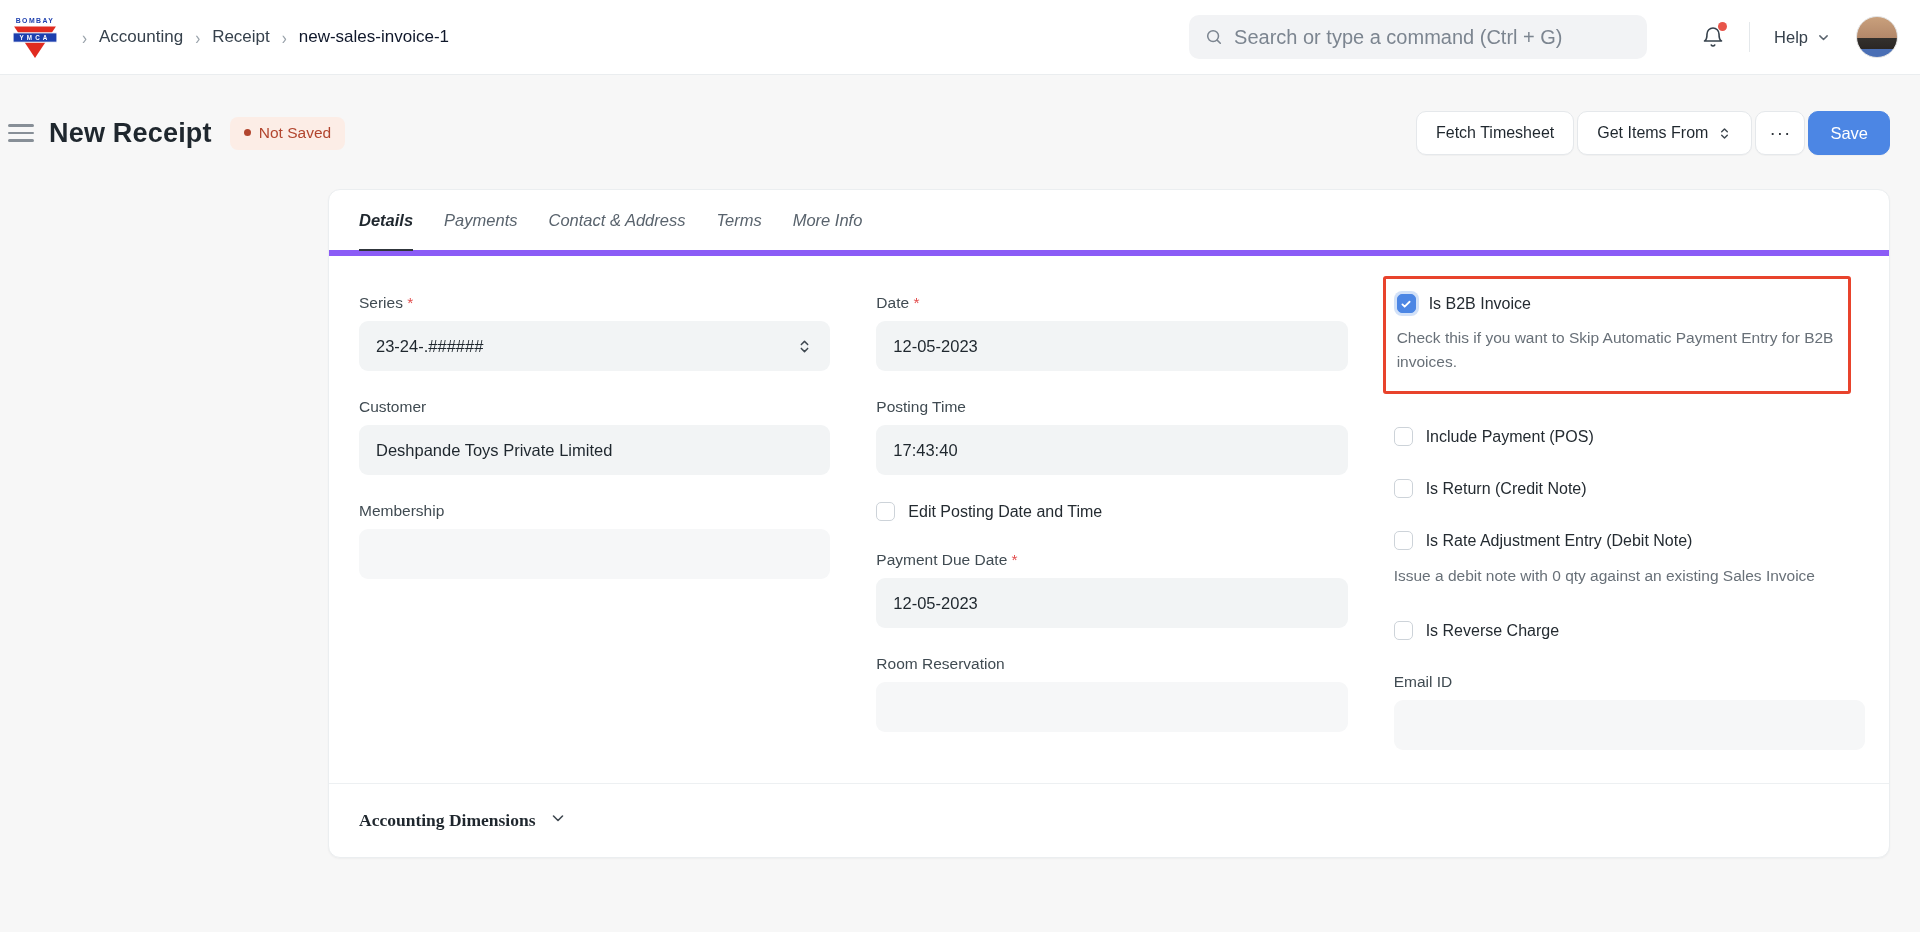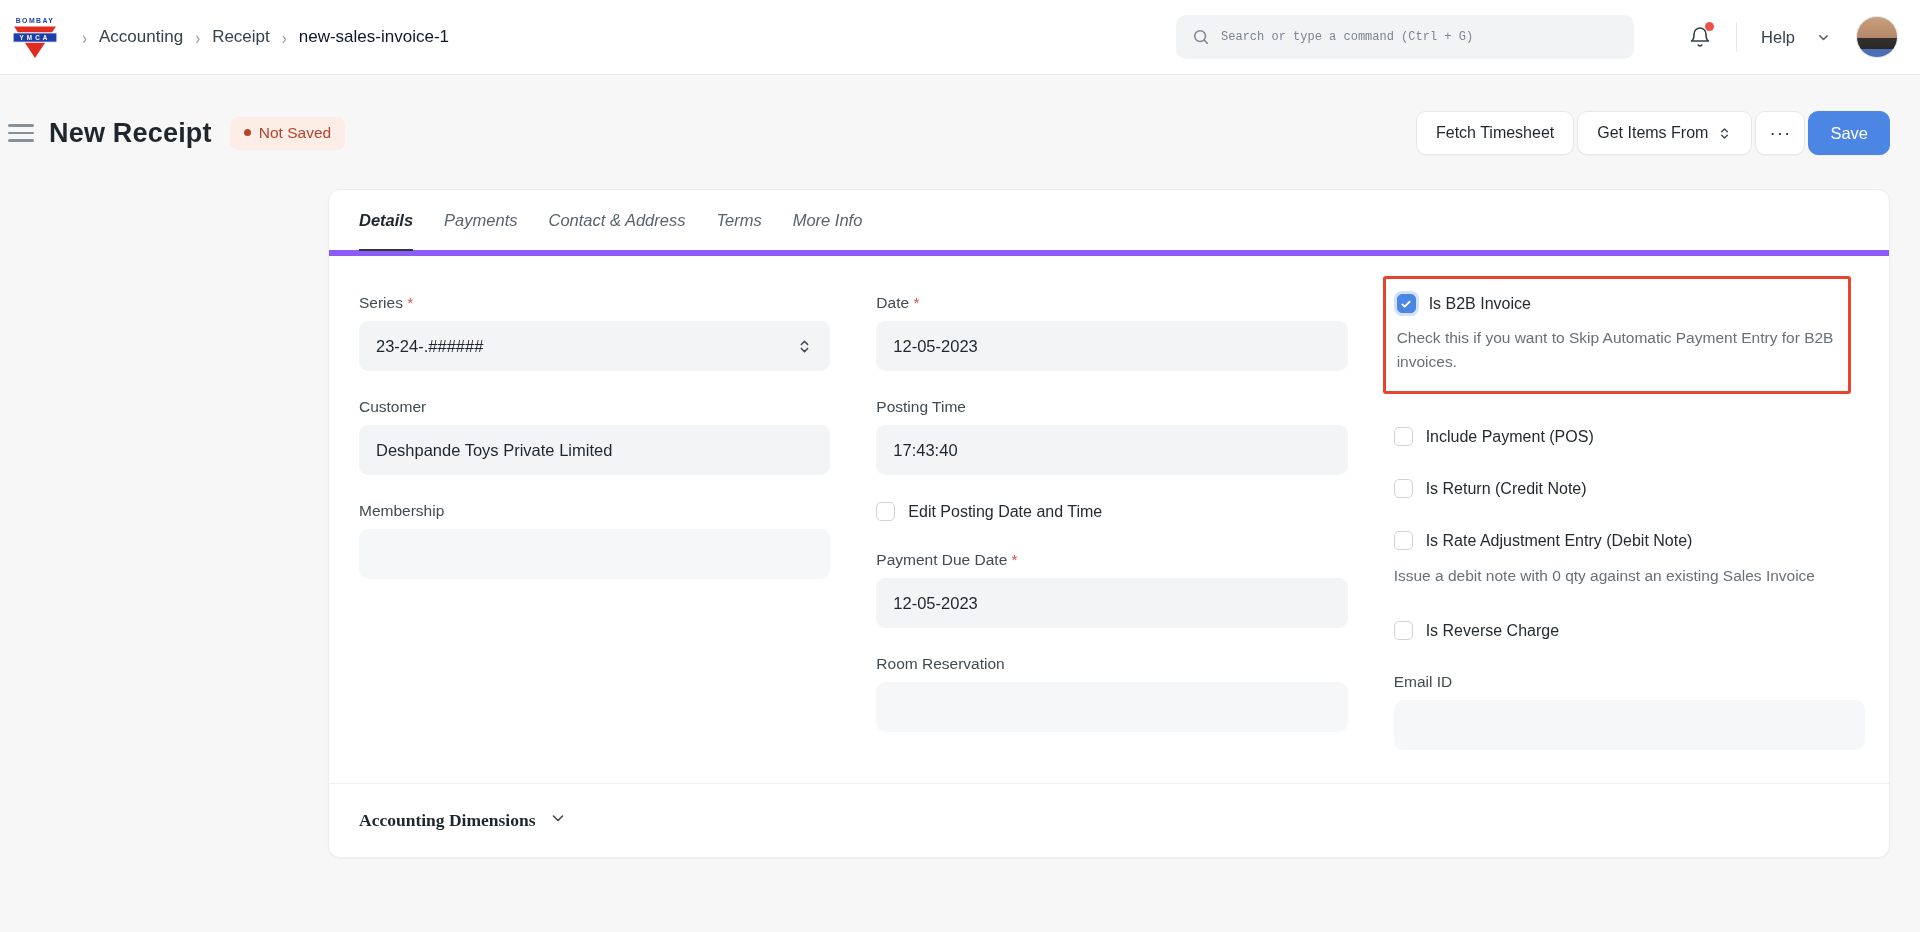--- a/index.html
+++ b/index.html
@@ -17,27 +17,27 @@
   .breadcrumb { display:flex; align-items:center; gap:12px; font-size:17px; }
   .bc-sep { color:#9AA3AB; font-size:15px; transform:scaleY(1.25); }
   .bc-item { color:#36414C; cursor:pointer; }
   .bc-item.last { color:#0f172a; }
   .search-box {
     margin-left:auto; width:458px; height:44px; background:#F2F3F5;
     border-radius:10px; display:flex; align-items:center; padding:0 16px; gap:11px;
   }
   .search-box input {
     border:none; outline:none; background:transparent; flex:1;
-    font-size:12px; color:#0369a1; font-family:Liberation Mono, monospace;
+    font-size:20px; color:#0369a1; font-family:Liberation Sans, sans-serif;
   }
   .search-box input::placeholder { color:#7C8590; opacity:1; }
   .bell-wrap { position:relative; margin-left:54px; cursor:pointer; display:flex; }
   .bell-dot { position:absolute; top:-3px; right:-2px; width:9px; height:9px; border-radius:50%; background:#E8554A; }
   .nav-sep { width:1px; height:30px; background:#E4E8EB; margin:0 24px; }
-  .help { display:flex; align-items:center; gap:22px; font-size:16.5px; color:#36414C; cursor:pointer; }
+  .help { display:flex; align-items:center; gap:9px; font-size:16.5px; color:#36414C; cursor:pointer; }
   .avatar {
     width:42px; height:42px; border-radius:50%; margin-left:26px; cursor:pointer;
     background:linear-gradient(180deg,#c9a07c 0%,#b3886a 52%,#33302d 53%,#2b2724 80%,#4a6fb5 81%);
     border:1px solid #e3e3e3;
   }
   
   .page-head { display:flex; align-items:center; margin-top:36px; padding:0 30px 0 8px; }
   .menu-toggle { display:flex; flex-direction:column; gap:5px; width:26px; cursor:pointer; }
   .menu-toggle span { height:2.5px; background:#878F97; border-radius:2px; }
   .page-title { font-size:27px; font-weight:bold; color:#1F272E; margin-left:15px; letter-spacing:.2px; }

